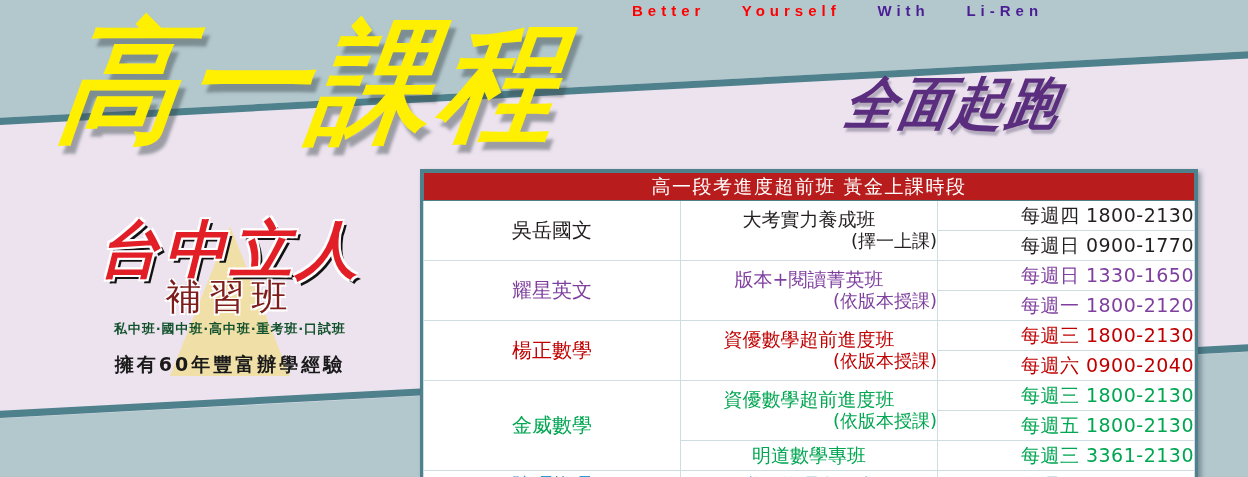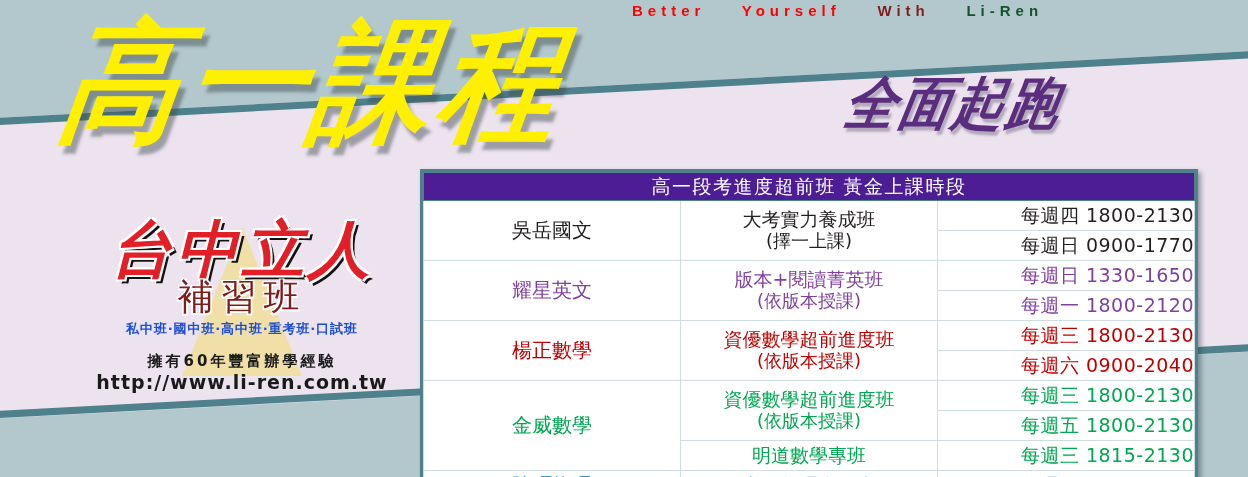--- a/index.html
+++ b/index.html
@@ -31,43 +31,43 @@
     z-index:2;
   }
 
   
   .tagline{
     position:absolute;top:2px;left:632px;z-index:6;
     font-size:15px;font-weight:bold;letter-spacing:5px;
     white-space:nowrap;
   }
   .tagline .t-red{color:#ff0000;margin-top:12px;}
-  .tagline .t-black{color:#7f1d1d;}
-  .tagline .t-yellow{color:#14532d;}
+  .tagline .t-black{color:#4c1d95;}
+  .tagline .t-yellow{color:#4c1d95;}
 
   
   .headline{
     position:absolute;left:72px;top:14px;z-index:5;
     font-family:"DejaVu Sans","Liberation Sans",sans-serif;
     font-size:118px;line-height:1.05;font-weight:bold;font-style:italic;
     color:#ffef00;letter-spacing:8px;white-space:nowrap;
     text-shadow:6px 7px 3px rgba(60,70,75,.45);
     transform:skewX(-8deg) scaleY(1.12);transform-origin:left top;
   }
   .subhead{
     position:absolute;left:852px;top:66px;z-index:5;
     font-family:"DejaVu Sans","Liberation Sans",sans-serif;
     font-size:52px;font-weight:bold;font-style:italic;
     color:#5b2d7e;letter-spacing:2px;white-space:nowrap;
     text-shadow:3px 3px 2px rgba(70,60,90,.35);
     transform:skewX(-10deg) scaleY(1.1);transform-origin:left top;
   }
 
   
-  .logo-wrap{position:absolute;left:52px;top:218px;width:380px;z-index:6;text-align:center;}
+  .logo-wrap{position:absolute;left:40px;top:218px;width:380px;z-index:6;text-align:center;}
   .logo-sun{
     position:absolute;left:130px;top:8px;width:120px;height:150px;
     background:#f0e0a8;z-index:-1;
     clip-path:polygon(50% 0%,100% 100%,0% 100%);
   }
   .logo-main{
     font-family:"DejaVu Serif","Liberation Serif",serif;
     font-size:62px;font-weight:bold;color:#e21f26;
     letter-spacing:4px;line-height:1.02;white-space:nowrap;
     font-style:italic;
@@ -76,26 +76,26 @@
       4px 4px 0 #121212;
   }
   .logo-sub{
     font-family:"DejaVu Serif","Liberation Serif",serif;
     font-size:36px;font-weight:normal;color:#7f1d1d;
     letter-spacing:7px;line-height:1.1;margin-top:-4px;
     text-shadow:-1.5px -1.5px 0 #fff,1.5px -1.5px 0 #fff,-1.5px 1.5px 0 #fff,1.5px 1.5px 0 #fff;
   }
   .logo-classes{
     font-family:"DejaVu Sans","Liberation Sans",sans-serif;
-    font-size:13px;font-weight:bold;color:#1d4ed8;
+    font-size:13px;font-weight:bold;color:#14532d;
     letter-spacing:1px;margin-top:3px;
   }
   .logo-exp{
     font-family:"DejaVu Sans","Liberation Sans",sans-serif;
-    font-size:15px;font-weight:bold;color:#1a1a1a;
+    font-size:19px;font-weight:bold;color:#1a1a1a;
     letter-spacing:3px;margin-top:14px;
   }
   .logo-url{
     font-family:"DejaVu Sans","Liberation Sans",sans-serif;
     font-size:19px;font-weight:bold;color:#1a1a1a;
     letter-spacing:1px;margin-top:0px;
   }
 
   
   .table-card{
@@ -104,30 +104,30 @@
     border:3px solid #4e818c;
     box-shadow:3px 3px 5px rgba(40,60,70,.45);
   }
   table.sched{border-collapse:collapse;width:100%;table-layout:fixed;}
   table.sched td,table.sched th{
     border:1px solid #cfdde2;
     padding:0;
     font-family:"DejaVu Sans","Liberation Sans",sans-serif;
   }
   .thead-cell{
-    background:#4c1d95;color:#ffffff;
+    background:#b91c1c;color:#ffffff;
     font-size:19px;font-weight:normal;
     letter-spacing:1.5px;height:27px;
     text-align:center;border:1px solid #4e818c !important;
   }
   .c-teacher{width:110px;text-align:center;font-size:20px;}
   .c-course{width:292px;text-align:center;font-size:19px;line-height:1.15;}
   .c-time{text-align:right;font-size:19px;letter-spacing:.5px;}
   td.rowcell{height:29px;vertical-align:middle;}
-  .sub{display:block;font-size:18px;}
+  .sub{display:block;font-size:18px;text-align:right;}
 
   
   .k-black{color:#231f20;}
   .k-purple{color:#7f3f9f;}
   .k-red{color:#c00000;}
   .k-green{color:#00a651;}
   .k-blue{color:#2e9bd6;}
 </style>
 </head>
 <body>
@@ -150,21 +150,20 @@
 
   <div class="headline">高一課程</div>
   <div class="subhead">全面起跑</div>
 
   <div class="logo-wrap">
     <div class="logo-sun"></div>
     <div class="logo-main">台中立人</div>
     <div class="logo-sub">補習班</div>
     <div class="logo-classes">私中班‧國中班‧高中班‧重考班‧口試班</div>
     <div class="logo-exp">擁有60年豐富辦學經驗</div>
-    <div class="logo-url">http://www.li-ren.com.tw</div>
   </div>
 
   <div class="table-card">
     <table class="sched">
       <thead>
         <tr>
           <th class="thead-cell" colspan="3">高一段考進度超前班  黃金上課時段</th>
         </tr>
       </thead>
       <tbody id="sched-body">
@@ -195,21 +194,21 @@
           <tr>
             <td class="c-teacher rowcell k-green" rowspan="3">金威數學</td>
             <td class="c-course rowcell k-green" rowspan="2"><span>資優數學超前進度班</span><span class="sub">(依版本授課)</span></td>
             <td class="c-time rowcell k-green">每週三 1800-2130</td>
           </tr>
           <tr>
             <td class="c-time rowcell k-green">每週五 1800-2130</td>
           </tr>
           <tr>
             <td class="c-course rowcell k-green" rowspan="1"><span>明道數學專班</span></td>
-            <td class="c-time rowcell k-green">每週三 1815-2130</td>
+            <td class="c-time rowcell k-green">每週三 3361-2130</td>
           </tr>
           <tr>
             <td class="c-teacher rowcell k-blue" rowspan="1">陳碩物理</td>
             <td class="c-course rowcell k-blue" rowspan="1"><span>必修物理資優班</span></td>
             <td class="c-time rowcell k-blue">每週二 1800-2120</td>
           </tr>
         </tbody>
     </table>
   </div>
 

